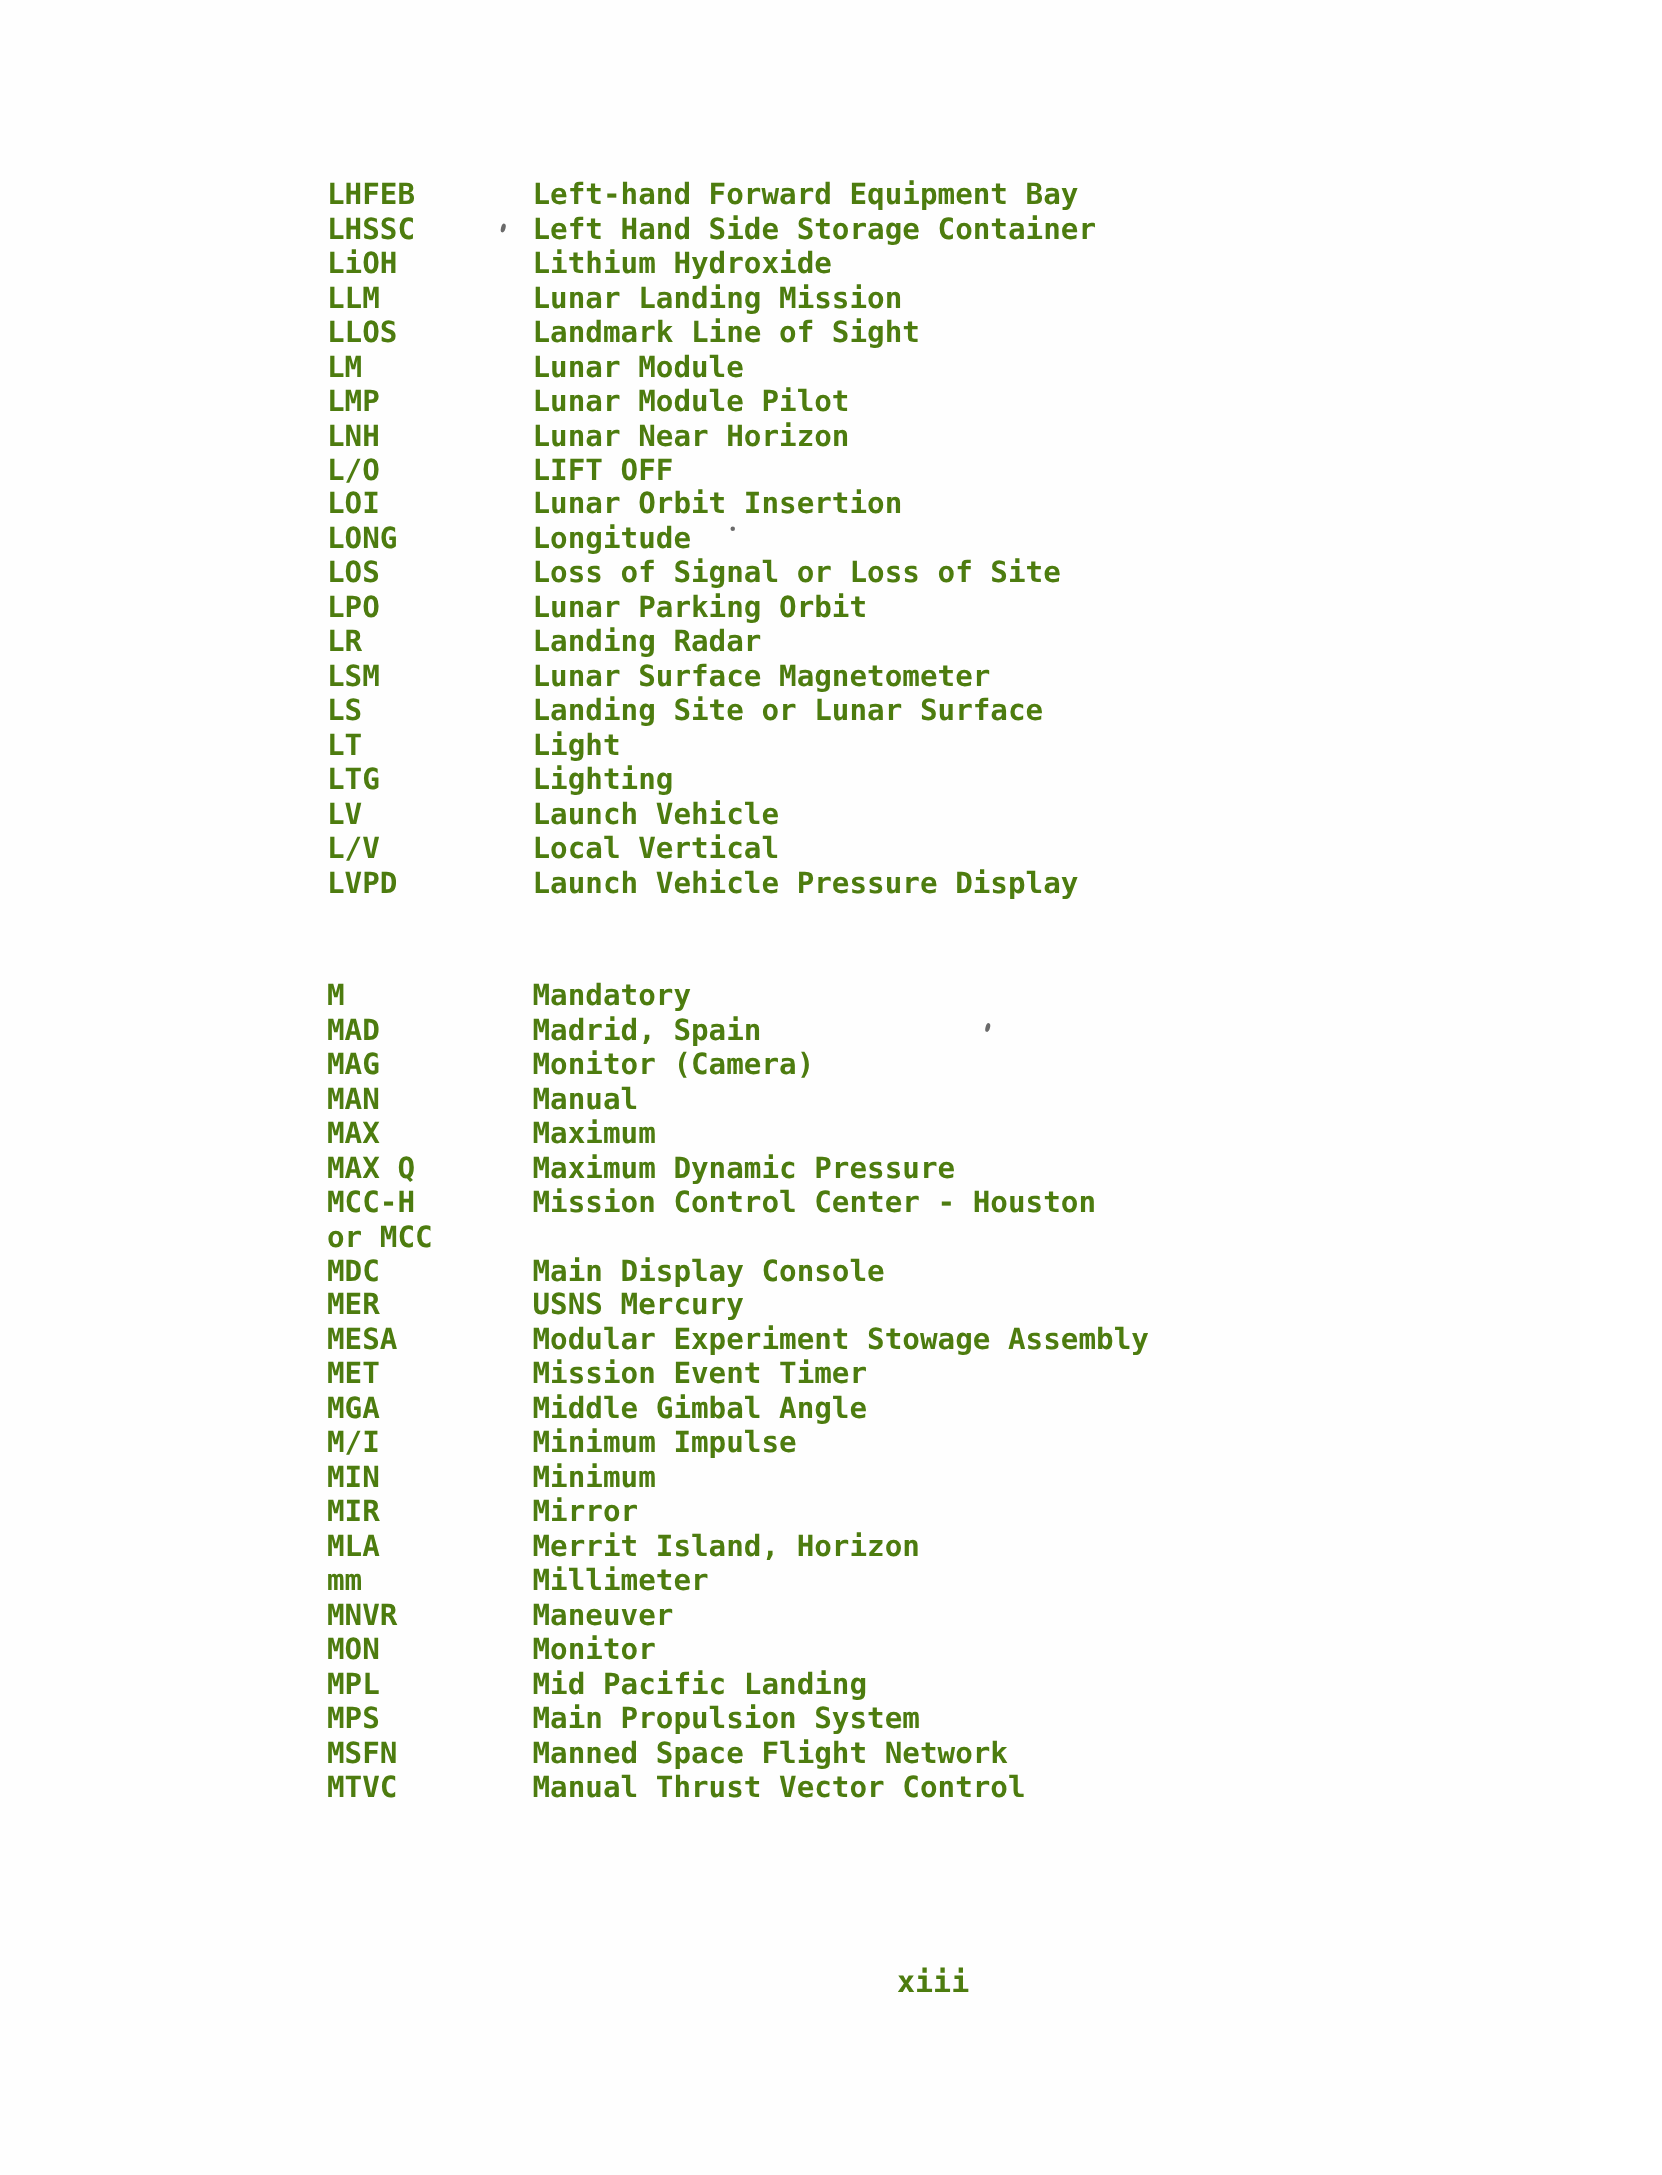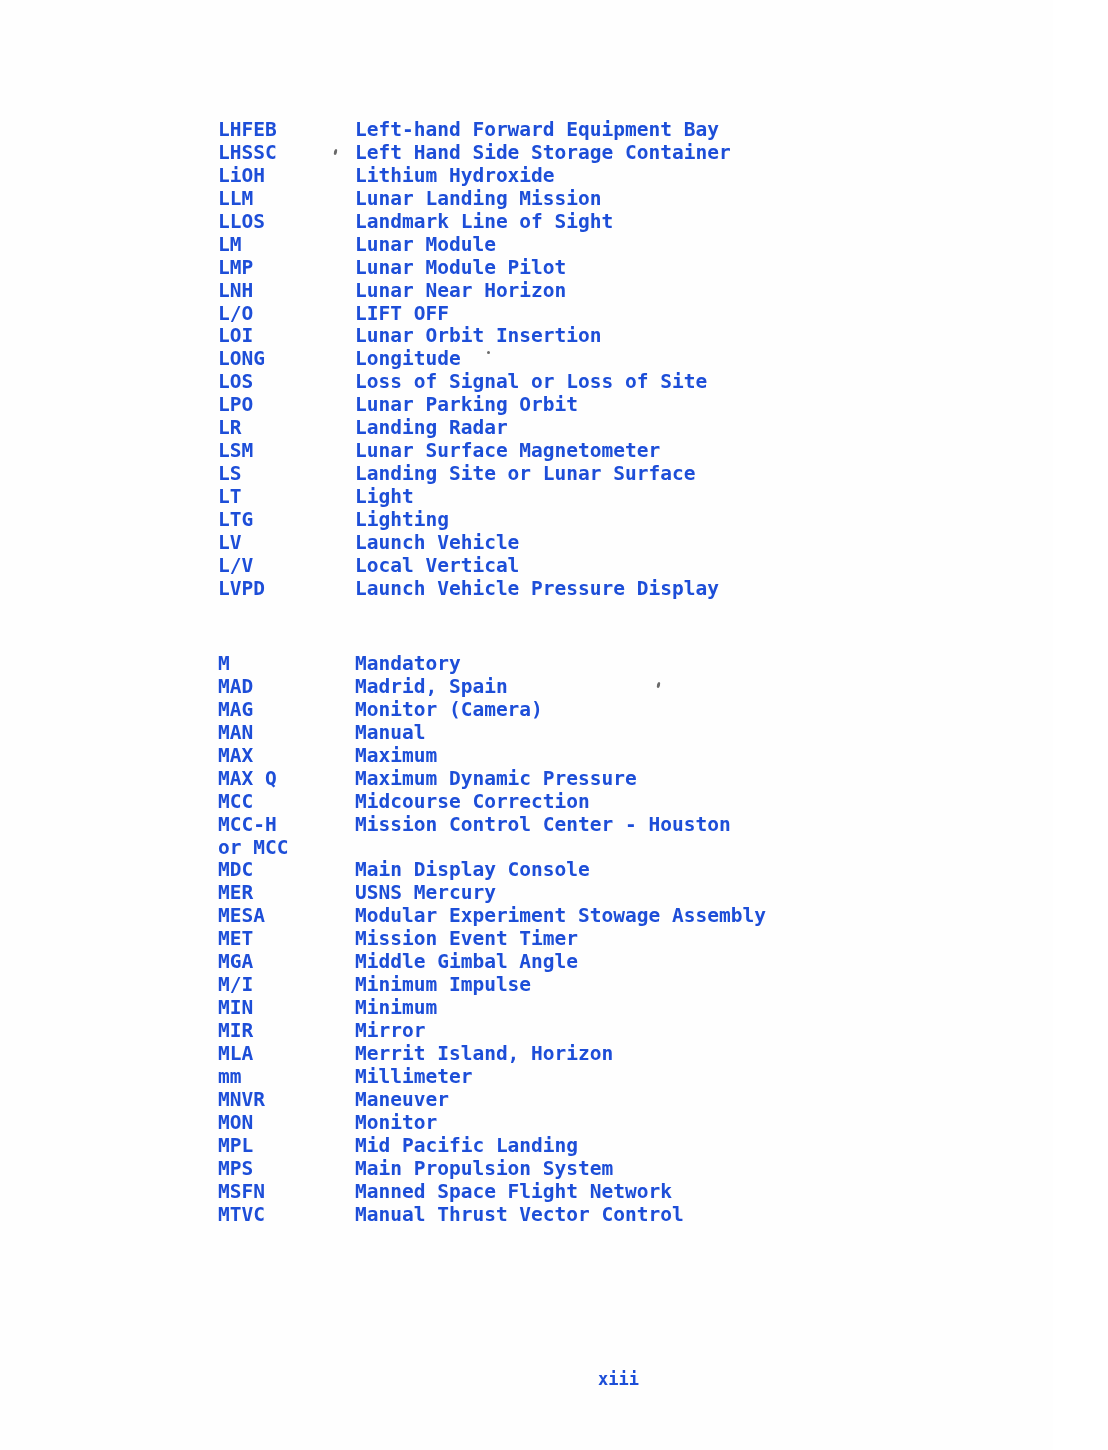--- a/index.html
+++ b/index.html
@@ -2,39 +2,39 @@
 <html><head>
 <meta charset="utf-8">
 <style>
   html,body{margin:0;padding:0;background:#ffffff;}
   .page{
     position:relative;
     width:1053px;height:1450px;
     background:#fefefe;
     font-family:"DejaVu Sans Mono","Liberation Mono",monospace;
     font-weight:700;
-    color:#1d4ed8;
+    color:#4d7c0f;
     overflow:hidden;
   }
   .block{
     position:absolute;
     left:218px;
     font-size:19.5px;
     line-height:22.95px;
     white-space:nowrap;
   }
   #sec-l{top:119px;}
   #sec-m{top:653px;}
   .row{height:22.95px;}
   .abbr{display:inline-block;width:137px;}
   .cont .abbr{width:127px;}
   .page-num{
     position:absolute;
-    left:598px;top:1368px;
-    font-size:17px;
+    left:598px;top:1310px;
+    font-size:20px;
     line-height:22.95px;
   }
   .speck{position:absolute;background:#6a6a6a;border-radius:50%;}
   #speck1{left:334px;top:149px;width:3px;height:6px;transform:rotate(15deg);}
   #speck2{left:657px;top:682px;width:3px;height:6px;transform:rotate(15deg);}
   #speck3{left:487px;top:351px;width:3px;height:3px;}
 </style>
 </head>
 <body>
 
@@ -64,21 +64,20 @@
       <div class="row"><span class="abbr">LVPD</span><span class="def">Launch Vehicle Pressure Display</span></div>
     </div>
 
   <div class="block" id="sec-m">
       <div class="row"><span class="abbr">M</span><span class="def">Mandatory</span></div>
       <div class="row"><span class="abbr">MAD</span><span class="def">Madrid, Spain</span></div>
       <div class="row"><span class="abbr">MAG</span><span class="def">Monitor (Camera)</span></div>
       <div class="row"><span class="abbr">MAN</span><span class="def">Manual</span></div>
       <div class="row"><span class="abbr">MAX</span><span class="def">Maximum</span></div>
       <div class="row"><span class="abbr">MAX Q</span><span class="def">Maximum Dynamic Pressure</span></div>
-      <div class="row"><span class="abbr">MCC</span><span class="def">Midcourse Correction</span></div>
       <div class="row"><span class="abbr">MCC-H</span><span class="def">Mission Control Center - Houston</span></div>
       <div class="row cont"><span class="abbr">or MCC</span><span class="def"></span></div>
       <div class="row"><span class="abbr">MDC</span><span class="def">Main Display Console</span></div>
       <div class="row"><span class="abbr">MER</span><span class="def">USNS Mercury</span></div>
       <div class="row"><span class="abbr">MESA</span><span class="def">Modular Experiment Stowage Assembly</span></div>
       <div class="row"><span class="abbr">MET</span><span class="def">Mission Event Timer</span></div>
       <div class="row"><span class="abbr">MGA</span><span class="def">Middle Gimbal Angle</span></div>
       <div class="row"><span class="abbr">M/I</span><span class="def">Minimum Impulse</span></div>
       <div class="row"><span class="abbr">MIN</span><span class="def">Minimum</span></div>
       <div class="row"><span class="abbr">MIR</span><span class="def">Mirror</span></div>

